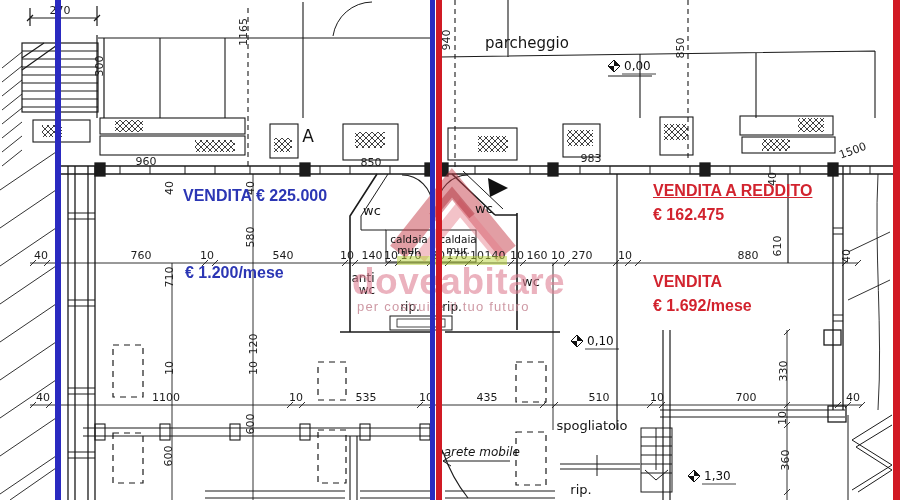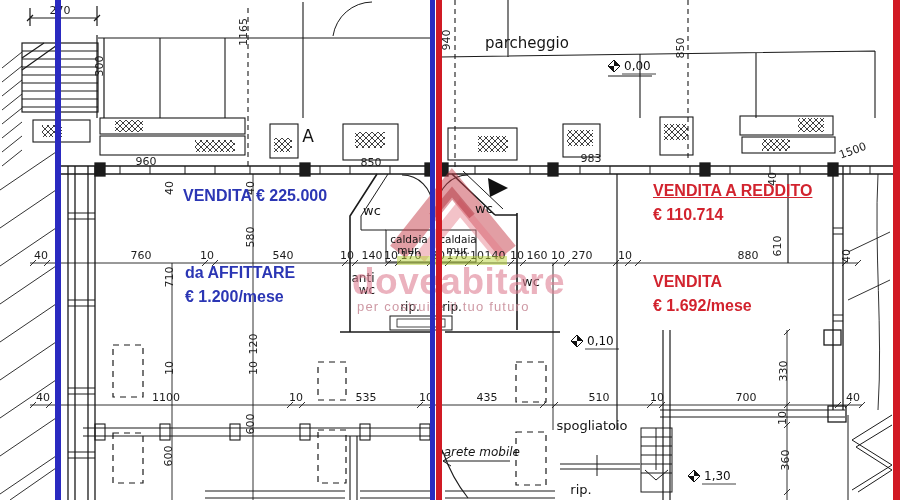--- a/index.html
+++ b/index.html
@@ -268,27 +268,26 @@
 
   
   <div class="wm-brand">doveabitare</div>
   <div class="wm-tag">per costruire il tuo futuro</div>
   <div class="greenbar"></div>
 
   
   <div class="ann blue" style="left:183px;top:184px">VENDITA € 225.000</div>
 
   <div class="ann blue" style="left:185px;top:261px">
-    <div>da AFFITTARE</div>
     <div>€ 1.200/mese</div>
   </div>
 
   <div class="ann red" style="left:645px;top:179px">
     <div class="u">VENDITA A REDDITO</div>
-    <div>€ 110.714</div>
+    <div>€ 162.475</div>
   </div>
 
   <div class="ann red" style="left:645px;top:270px">
     <div>VENDITA</div>
     <div>€ 1.692/mese</div>
   </div>
 
   
   <div class="vline border-left"></div>
   <div class="vline divider-blue"></div>

